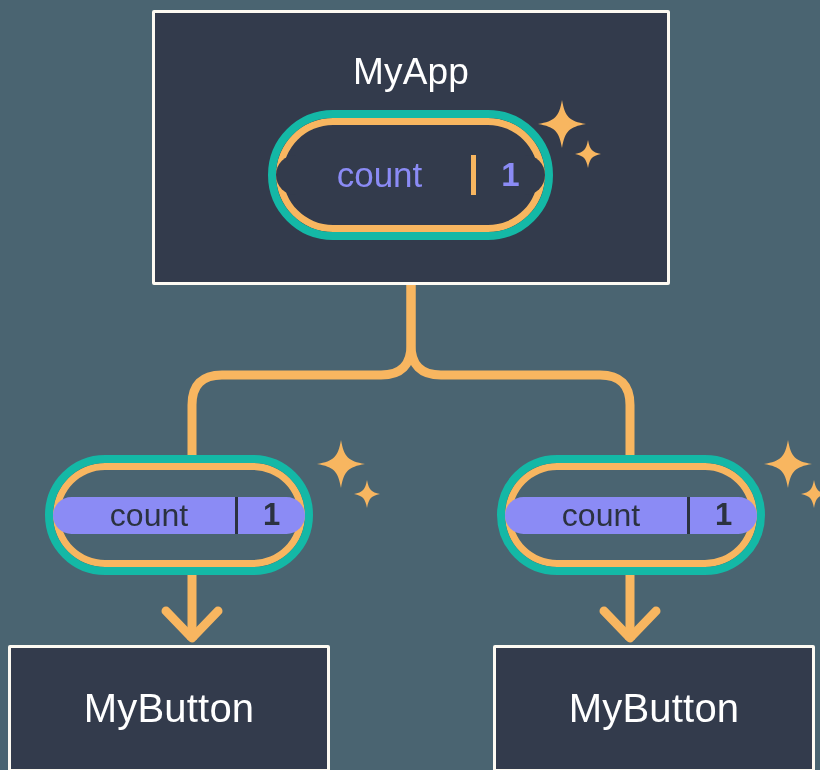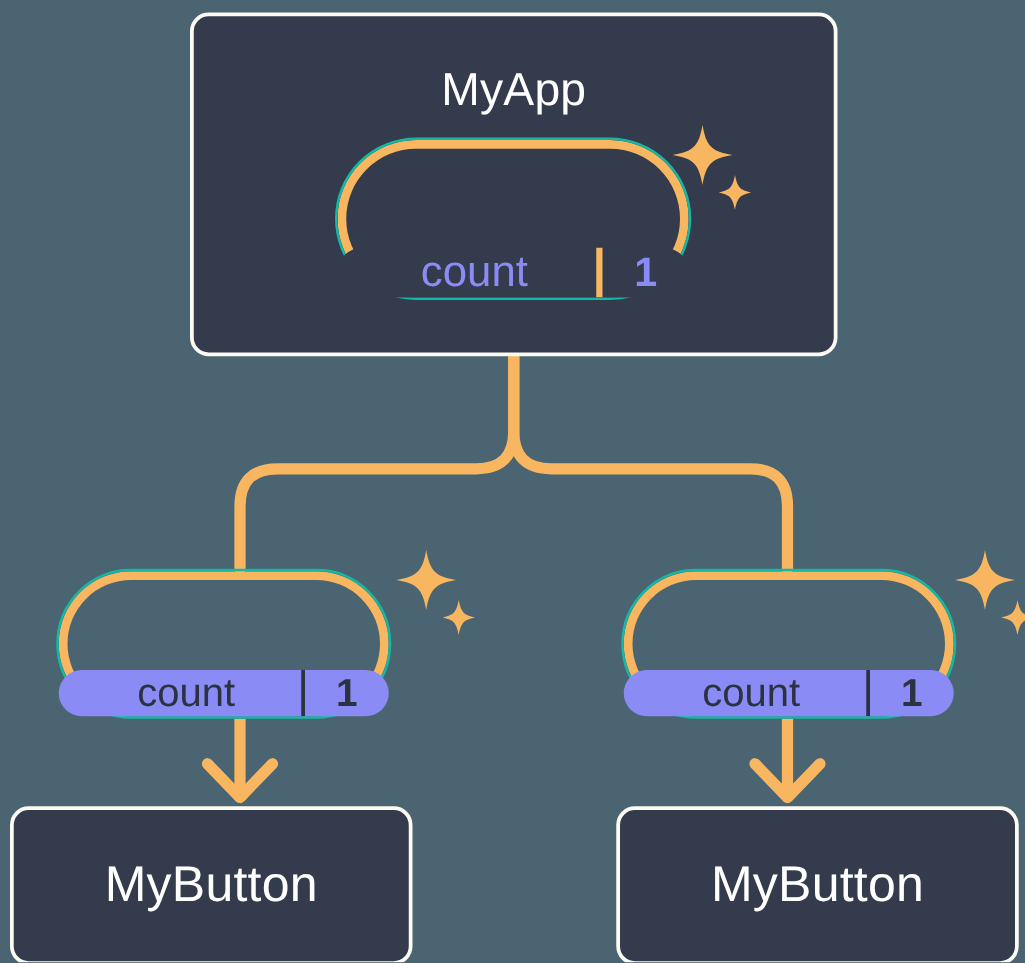--- a/index.html
+++ b/index.html
@@ -25,21 +25,21 @@
     height: 770px;
     pointer-events: none;
   }
 
   
   .card {
     position: absolute;
     box-sizing: border-box;
     background: #333b4c;
     border: 3px solid #fdfaf2;
-    border-radius: 15px;
+    border-radius: 2px;
     padding-left: 19px;
   }
   .card-title {
     position: absolute;
     left: 0;
     right: 0;
     text-align: center;
     color: #ffffff;
     font-weight: 400;
     letter-spacing: .2px;
@@ -66,24 +66,24 @@
     font-size: 40px;
   }
   #card-button-left  { left: 8px;   top: 645px; }
   #card-button-right { left: 493px; top: 645px; }
 
   
   .pill {
     position: absolute;
     box-sizing: border-box;
     display: flex;
-    align-items: flex-end;
+    align-items: center;
     border-radius: 999px;
     
-    border: 2px solid #14b8a6;
+    border: 8px solid #14b8a6;
     box-shadow: inset 0 0 0 7px #f8b660;
     overflow: visible;
   }
   .pill-inner {
     display: flex;
     align-items: stretch;
     flex: 1 1 auto;
     border-radius: 999px;
     overflow: hidden;
   }

